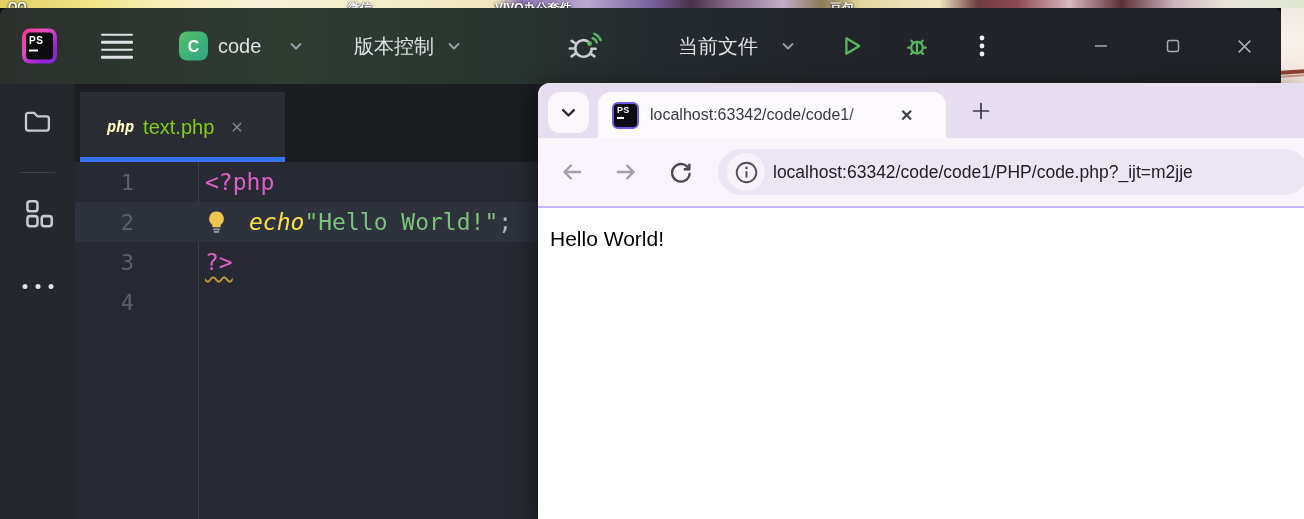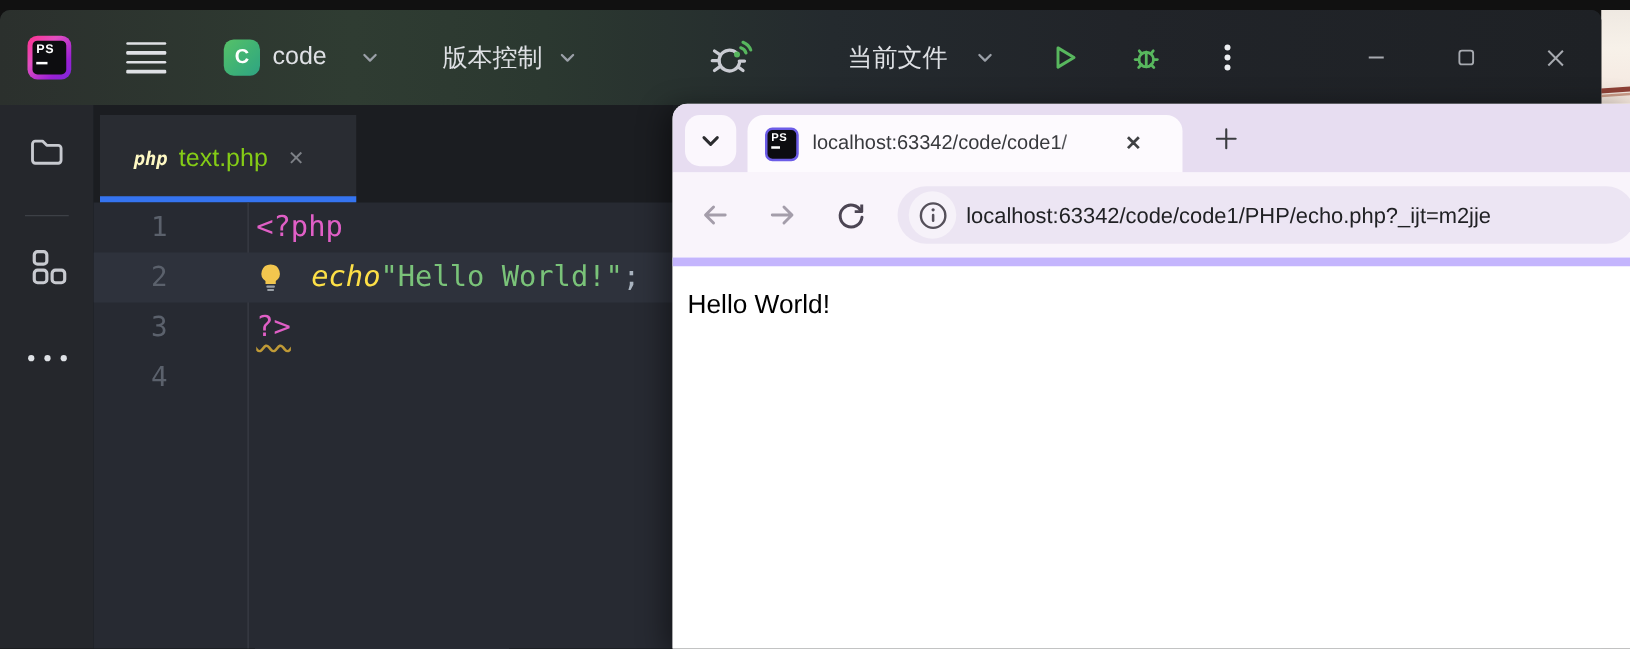--- a/index.html
+++ b/index.html
@@ -98,28 +98,34 @@
     display:flex; align-items:center; justify-content:center; }
   .toolbar { position:absolute; left:0; top:55px; right:0; height:68px; background:#f9f4fb; }
   .nav-btn { position:absolute; top:50%; transform:translateY(-50%); display:flex; }
   .back-btn { left:20px; } .fwd-btn { left:74px; } .reload-btn { left:129px; }
   .addressbar { position:absolute; left:180px; right:-4px; top:11px; height:46px; border-radius:23px;
     background:#ece5f3; display:flex; align-items:center; overflow:hidden; }
   .info-wrap { margin-left:9px; width:38px; height:38px; border-radius:50%; background:#f6f2f9;
     display:flex; align-items:center; justify-content:center; flex:0 0 auto; }
   .url-text { margin-left:8px; font-size:17.5px; color:#202124; white-space:nowrap; }
   .page { position:absolute; left:0; top:123px; right:0; bottom:0; background:#ffffff;
-    border-top:7px solid #c4b5fd; }
+    border-top:2px solid #c4b5fd; }
   .page-text { position:absolute; left:12px; top:19px; font-size:21px; color:#000; }
 </style>
 </head>
 <body>
 
 <div class="stage">
 
+  <div class="desk-strip">
+    <span class="desk-label" style="left:8px">QQ</span>
+    <span class="desk-label" style="left:348px">微信</span>
+    <span class="desk-label" style="left:495px">VIVO办公套件</span>
+    <span class="desk-label" style="left:830px">豆包</span>
+  </div>
   <div class="right-sliver">
     <i class="maroon"></i>
     <i class="maroon2"></i>
   </div>
 
   <div class="ide">
 
     <div class="titlebar">
       <div class="tb-item ps-logo">
         <div class="ps-inner">
@@ -327,21 +333,21 @@
         </svg>
       </span>
       <div class="addressbar">
         <span class="info-wrap">
           <svg width="27" height="27" viewBox="0 0 24 24">
             <circle cx="12" cy="12" r="8.7" stroke="#55505a" stroke-width="1.7" fill="none"></circle>
             <rect x="11.1" y="10.6" width="1.8" height="6" rx=".9" fill="#55505a"></rect>
             <circle cx="12" cy="7.9" r="1.15" fill="#55505a"></circle>
           </svg>
         </span>
-        <span class="url-text">localhost:63342/code/code1/PHP/echo.php?_ijt=m2jje</span>
+        <span class="url-text">localhost:63342/code/code1/PHP/code.php?_ijt=m2jje</span>
       </div>
     </div>
 
     <div class="page">
       <span class="page-text">Hello World!</span>
     </div>
   </div>
 
 </div>
 

